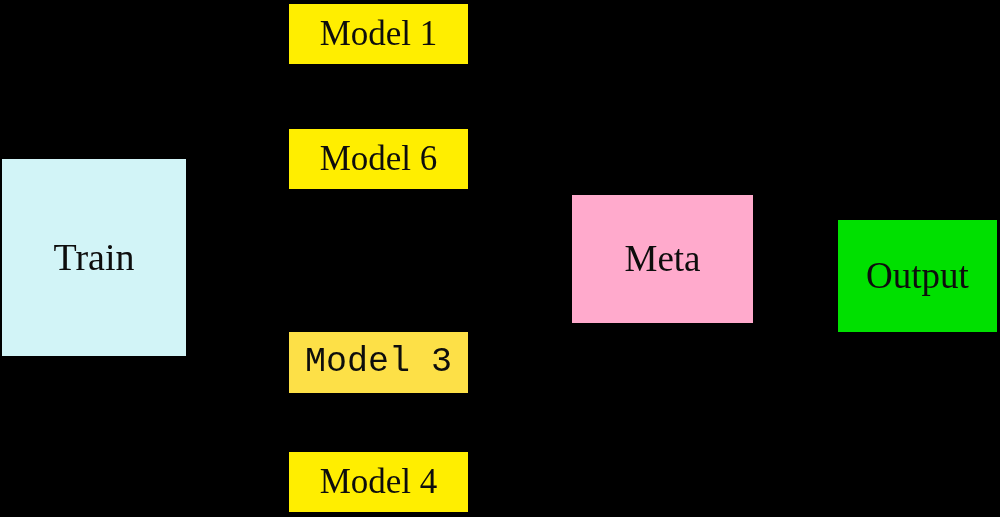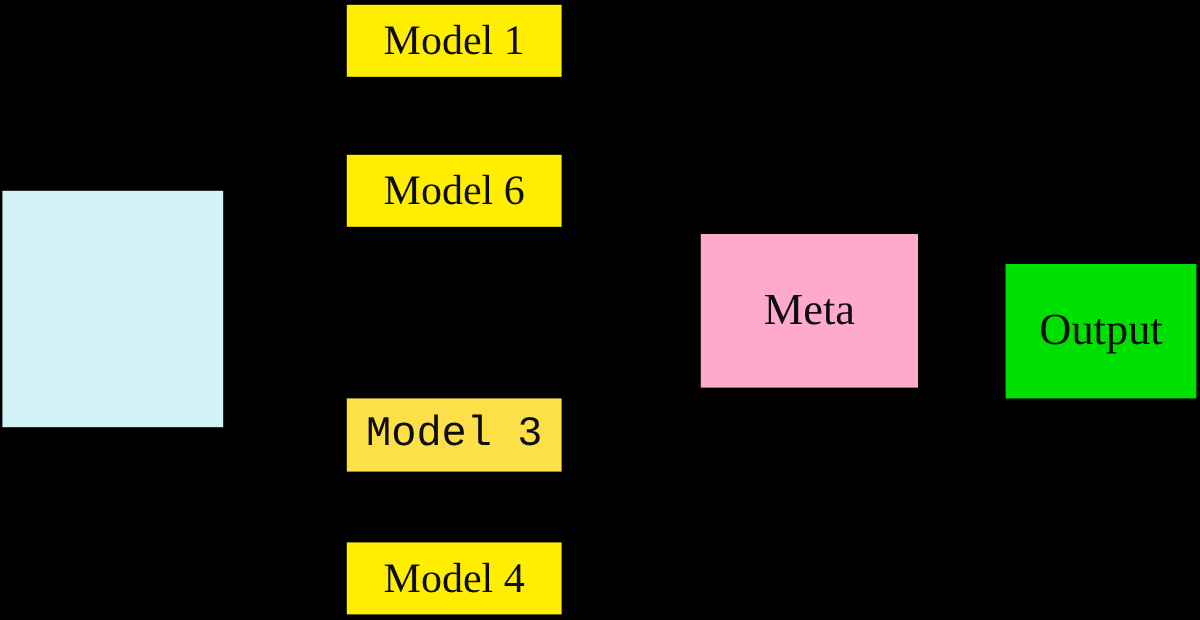--- a/index.html
+++ b/index.html
@@ -27,29 +27,30 @@
     display: block;
     line-height: 1.32;
     white-space: nowrap;
   }
   .node-train   { left: 2px;   top: 159px; width: 184px; height: 197px; font-size: 38px; }
   .node-model   { left: 289px; width: 179px; height: 60px; font-size: 35px; }
   .node-model-1 { top: 4px; }
   .node-model-2 { top: 129px; }
   .node-model-3 { top: 332px; height: 61px; }
   .node-model-4 { top: 452px; }
-  .node-meta    { left: 584px; top: 195px; width: 181px; height: 128px; font-size: 37px; }
+  .node-meta    { left: 572px; top: 195px; width: 181px; height: 128px; font-size: 37px; }
   .node-output  { left: 838px; top: 220px; width: 159px; height: 112px; font-size: 37px; }
 </style>
 </head>
 <body>
 
 <div class="stage" style="background-color: rgb(0, 0, 0); color: rgb(13, 13, 13);">
 
   <div class="node node-train" style="background-color: rgb(210, 244, 247);">
+    <span class="line">Train</span>
   </div>
 
   <div class="node node-model node-model-1" style="background-color: rgb(255, 238, 0); align-items: center;">
     <span class="line">Model 1</span>
   </div>
 
   <div class="node node-model node-model-2" style="background-color: rgb(255, 238, 0);">
     <span class="line">Model 6</span>
   </div>
 

